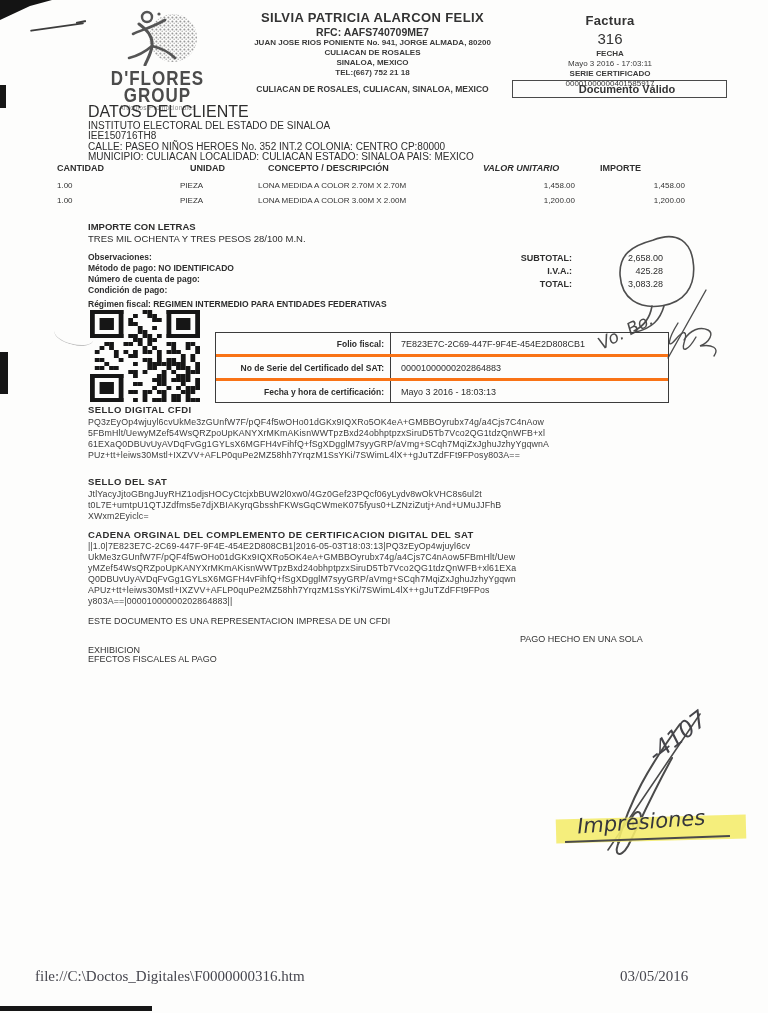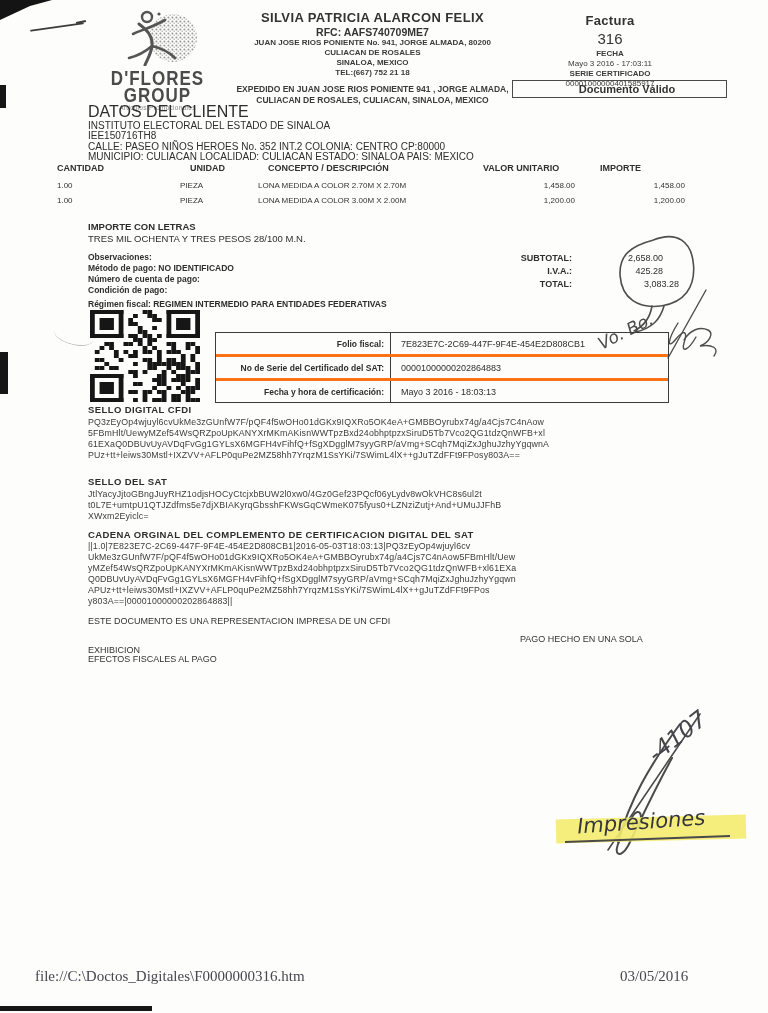--- a/index.html
+++ b/index.html
@@ -95,21 +95,20 @@
 
   <div class="abs c" style="left:215px;top:10px;width:315px;">
     <div class="h-title">SILVIA PATRICIA ALARCON FELIX</div>
     <div class="h-rfc" style="margin-top:1px;">RFC: AAFS740709ME7</div>
     <div class="h-addr">JUAN JOSE RIOS PONIENTE No. 941, JORGE ALMADA, 80200</div>
     <div class="h-addr">CULIACAN DE ROSALES</div>
     <div class="h-addr">SINALOA, MEXICO</div>
     <div class="h-addr">TEL:(667) 752 21 18</div>
   </div>
   <div class="abs c" style="left:215px;top:84px;width:315px;">
-    <div class="expedido">EXPEDIDO EN JUAN JOSE RIOS PONIENTE 941 , JORGE ALMADA,</div>
     <div class="expedido">CULIACAN DE ROSALES, CULIACAN, SINALOA, MEXICO</div>
   </div>
 
   <div class="abs c" style="left:530px;top:13px;width:160px;">
     <div class="fact-title">Factura</div>
     <div class="fact-num" style="margin-top:2px;">316</div>
     <div class="fact-meta-l" style="margin-top:2px;">FECHA</div>
     <div class="fact-meta-v">Mayo 3 2016 - 17:03:11</div>
     <div class="fact-meta-l">SERIE CERTIFICADO</div>
     <div class="fact-meta-v">00001000000401585917</div>
@@ -118,21 +117,21 @@
 
   <div class="abs sec-h" style="left:88px;top:103px;">DATOS DEL CLIENTE</div>
   <div class="abs cl-line" style="left:88px;top:114px;">INSTITUTO ELECTORAL DEL ESTADO DE SINALOA</div>
   <div class="abs cl-line" style="left:88px;top:124px;">IEE150716TH8</div>
   <div class="abs cl-line" style="left:88px;top:135px;">CALLE: PASEO NIÑOS HEROES No. 352 INT.2 COLONIA: CENTRO CP:80000</div>
   <div class="abs cl-line" style="left:88px;top:145px;">MUNICIPIO: CULIACAN LOCALIDAD: CULIACAN ESTADO: SINALOA PAIS: MEXICO</div>
 
   <div class="abs th" style="left:57px;top:163px;">CANTIDAD</div>
   <div class="abs th" style="left:190px;top:163px;">UNIDAD</div>
   <div class="abs th" style="left:268px;top:163px;width:200px;">CONCEPTO / DESCRIPCIÓN</div>
-  <div class="abs th" style="left:483px;top:163px;">VALOR UNITARIO</div>
+  <div class="abs th" style="left:483px;top:163px;font-style:italic;">VALOR UNITARIO</div>
   <div class="abs th" style="left:600px;top:163px;">IMPORTE</div>
 
   <div class="abs td" style="left:57px;top:181px;">1.00</div>
   <div class="abs td" style="left:180px;top:181px;">PIEZA</div>
   <div class="abs td" style="left:258px;top:181px;">LONA MEDIDA A COLOR 2.70M X 2.70M</div>
   <div class="abs td r" style="left:475px;top:181px;width:100px;">1,458.00</div>
   <div class="abs td r" style="left:585px;top:181px;width:100px;">1,458.00</div>
 
   <div class="abs td" style="left:57px;top:196px;">1.00</div>
   <div class="abs td" style="left:180px;top:196px;">PIEZA</div>
@@ -146,21 +145,21 @@
   <div class="abs obs" style="left:88px;top:252px;">Observaciones:</div>
   <div class="abs obs" style="left:88px;top:263px;">Método de pago: NO IDENTIFICADO</div>
   <div class="abs obs" style="left:88px;top:274px;">Número de cuenta de pago:</div>
   <div class="abs obs" style="left:88px;top:285px;">Condición de pago:</div>
 
   <div class="abs tot-l r" style="left:472px;top:252px;width:100px;">SUBTOTAL:</div>
   <div class="abs tot-l r" style="left:472px;top:265px;width:100px;">I.V.A.:</div>
   <div class="abs tot-l r" style="left:472px;top:278px;width:100px;">TOTAL:</div>
   <div class="abs tot-v r" style="left:563px;top:252px;width:100px;">2,658.00</div>
   <div class="abs tot-v r" style="left:563px;top:265px;width:100px;">425.28</div>
-  <div class="abs tot-v r" style="left:563px;top:278px;width:116px;">3,083.28</div>
+  <div class="abs tot-v r" style="left:563px;top:278px;width:100px;">3,083.28</div>
 
   <svg class="abs" style="left:560px;top:228px;" width="208" height="140" viewBox="0 0 208 140">
     <g stroke="#4e4e4e" fill="none" stroke-width="1.6" stroke-linecap="round">
       <path d="M95,12 C120,4 134,16 134,40 C134,62 122,76 100,78 C76,80 60,68 60,45 C60,24 74,16 95,12 Z" transform="rotate(-4 97 45)"></path>
       <path d="M92,78 C90,90 84,98 74,103"></path>
       <path d="M104,78 C100,92 92,100 76,104"></path>
       <path d="M118,95 c-10,16 -12,28 -2,16 c8,-10 12,-8 8,4 c-3,10 4,8 12,-6" stroke-width="1.4"></path>
       <path d="M146,62 L108,130" stroke-width="1.4"></path>
       <path d="M124,112 c6,-10 16,-14 24,-10 c6,3 2,12 -8,16 c12,-2 20,2 14,10" stroke-width="1.4"></path>
     </g>

